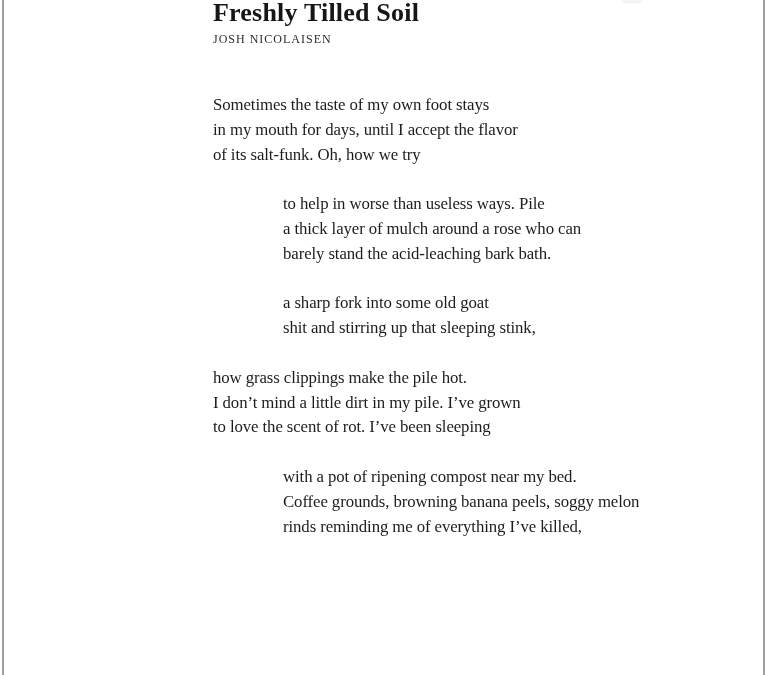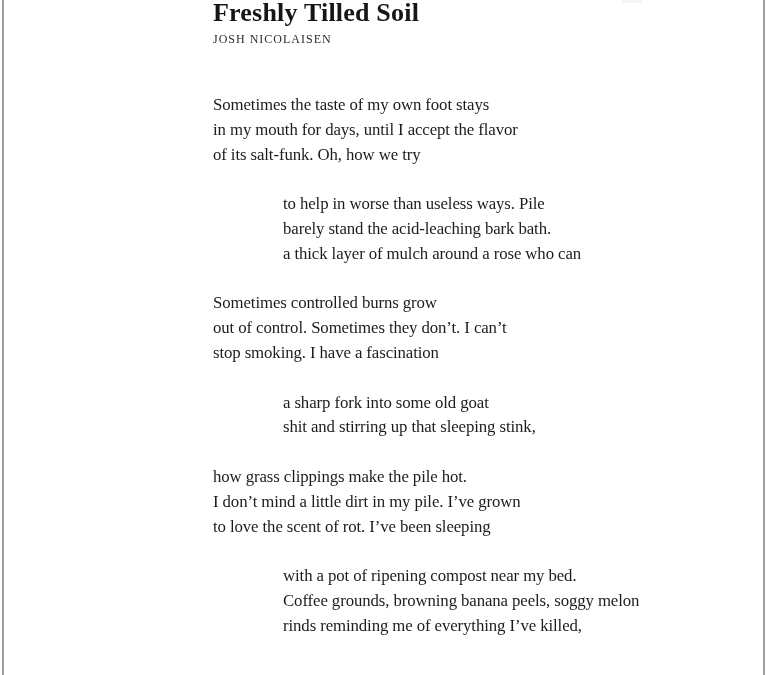--- a/index.html
+++ b/index.html
@@ -92,27 +92,22 @@
   <h1 class="poem-title">Freshly Tilled Soil</h1>
   <div class="poem-author">JOSH NICOLAISEN</div>
   <div class="poem-body">
       <p class="stanza">
         <span class="line">Sometimes the taste of my own foot stays</span>
         <span class="line">in my mouth for days, until I accept the flavor</span>
         <span class="line">of its salt-funk. Oh, how we try</span>
       </p>
       <p class="stanza indented">
         <span class="line">to help in worse than useless ways. Pile</span>
+        <span class="line">a thick layer of mulch around a rose who can</span>
         <span class="line">barely stand the acid-leaching bark bath.</span>
-        <span class="line">a thick layer of mulch around a rose who can</span>
-      </p>
-      <p class="stanza">
-        <span class="line">Sometimes controlled burns grow</span>
-        <span class="line">out of control. Sometimes they don’t. I can’t</span>
-        <span class="line">stop smoking. I have a fascination</span>
       </p>
       <p class="stanza indented">
         <span class="line">a sharp fork into some old goat</span>
         <span class="line">shit and stirring up that sleeping stink,</span>
       </p>
       <p class="stanza">
         <span class="line">how grass clippings make the pile hot.</span>
         <span class="line">I don’t mind a little dirt in my pile. I’ve grown</span>
         <span class="line">to love the scent of rot. I’ve been sleeping</span>
       </p>

